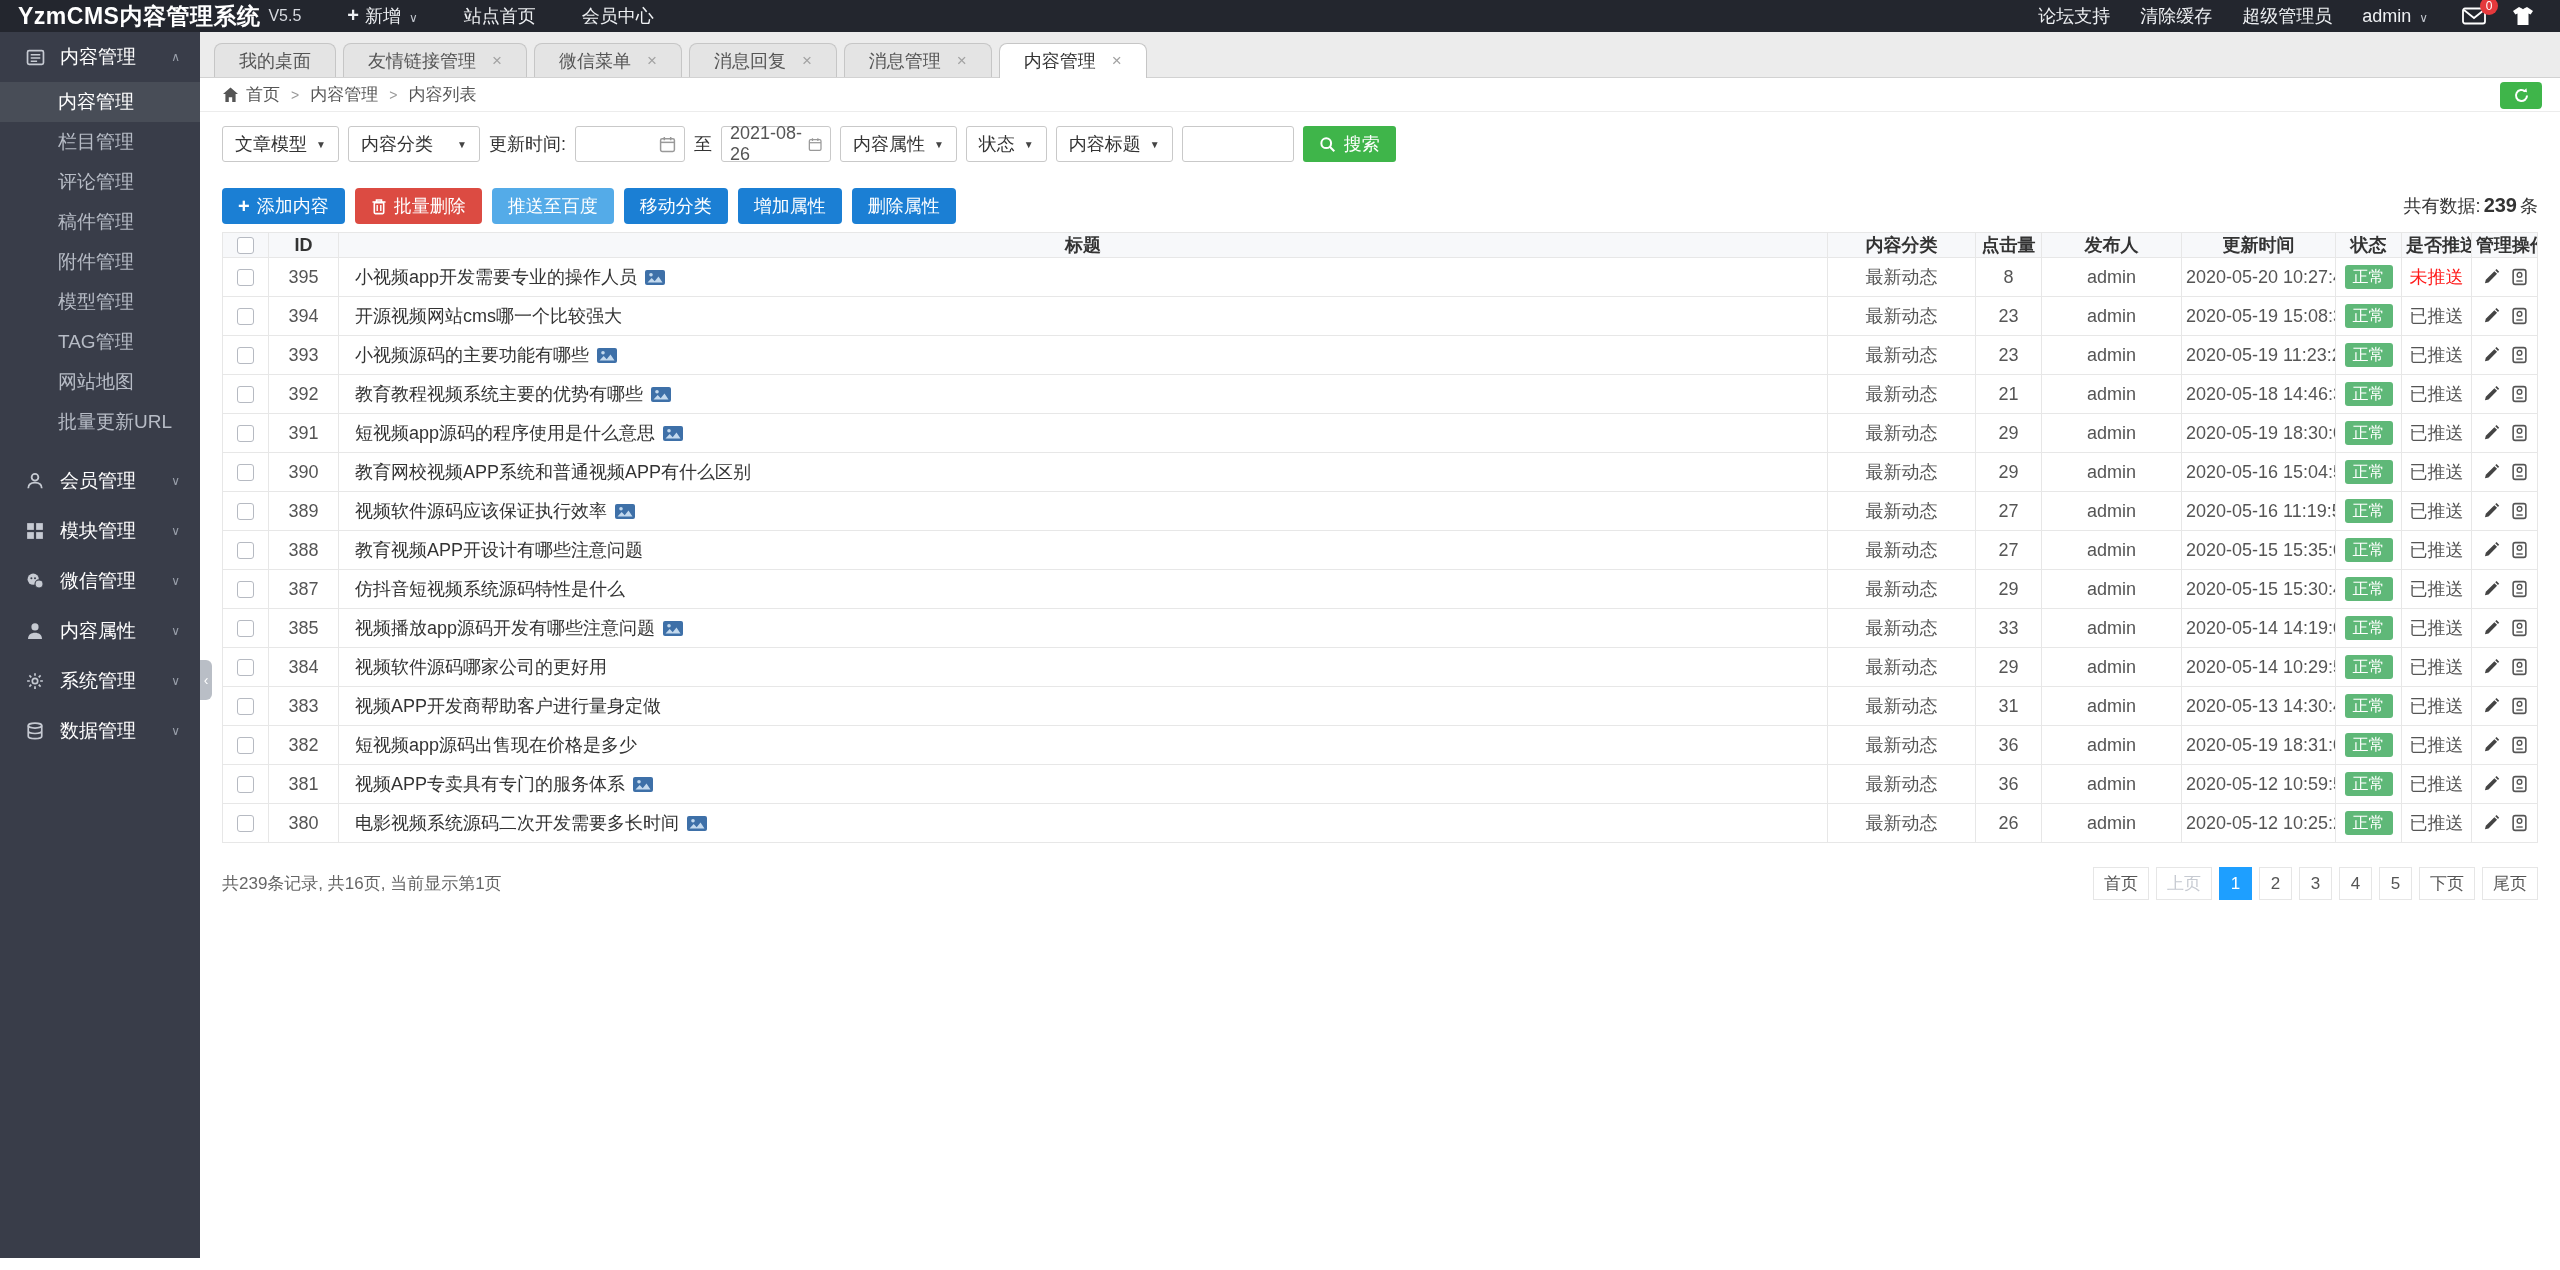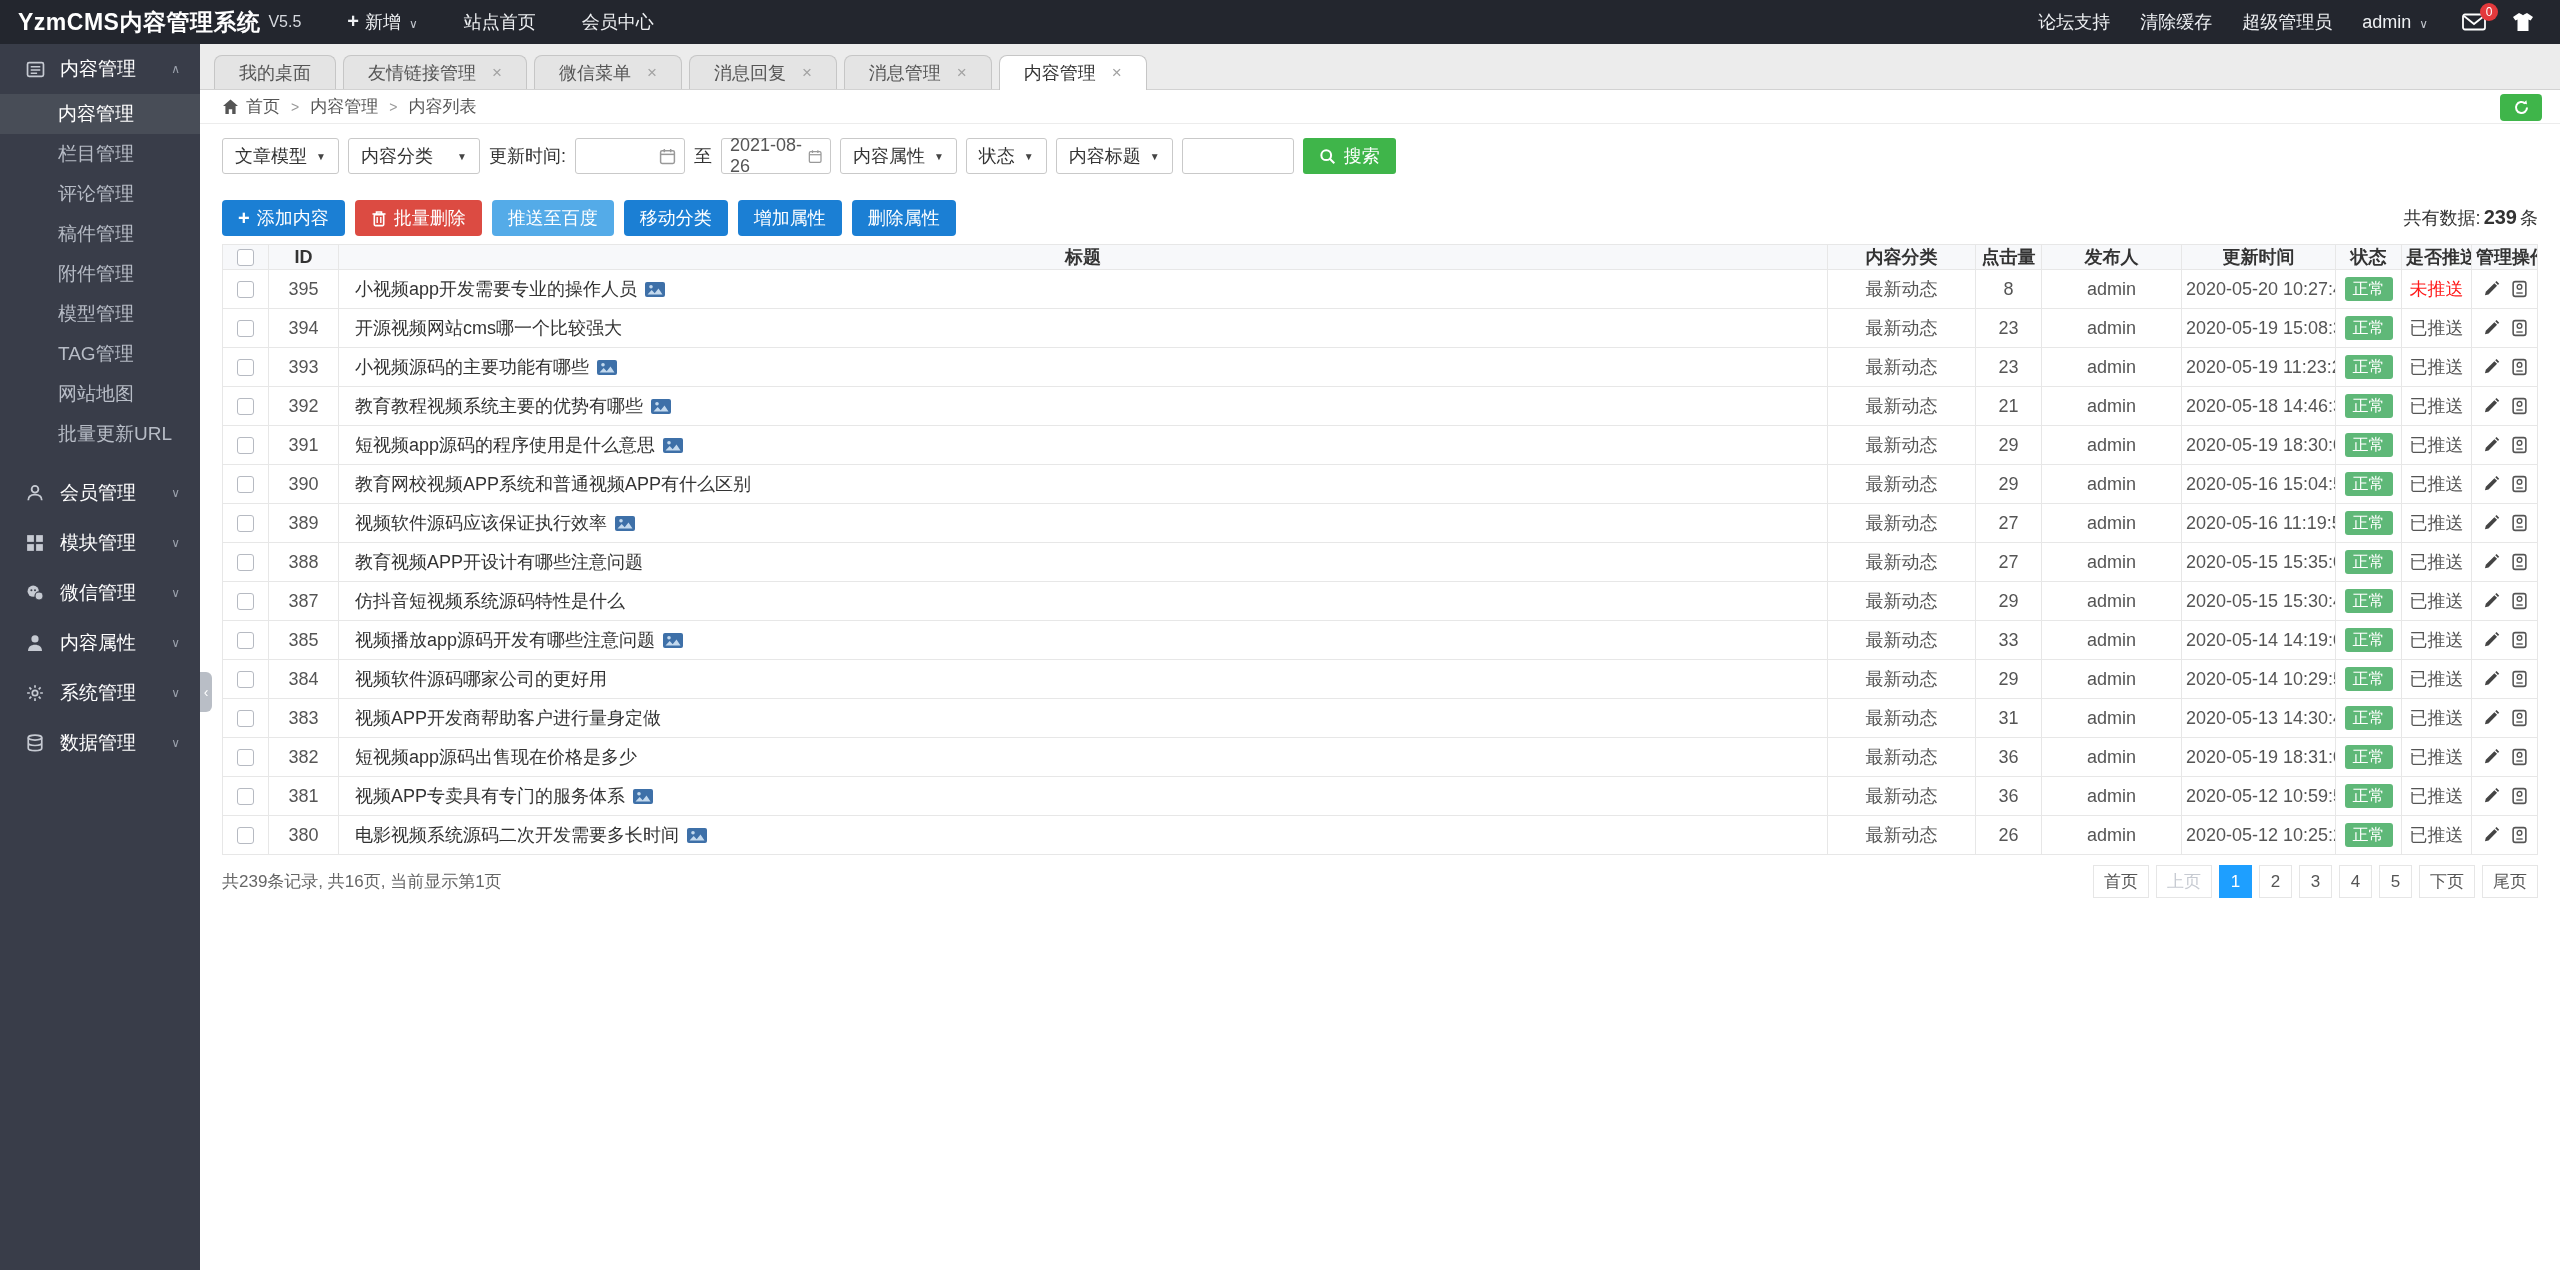--- a/index.html
+++ b/index.html
@@ -2,21 +2,21 @@
 <html><head>
 <meta charset="utf-8">
 <style>
   * { box-sizing: border-box; }
   html,body { margin:0; padding:0; }
   body {
     width:2560px; height:1270px; overflow:hidden; background:#fff;
     font-family:"Liberation Sans","DejaVu Sans",sans-serif; color:#333;
   }
   
-  .topbar { height:44px; background:#23262e; color:#fff; display:flex; align-items:center;
+  .topbar { height:32px; background:#23262e; color:#fff; display:flex; align-items:center;
             justify-content:space-between; padding:0 26px 0 18px; }
   .tb-left,.tb-right { display:flex; align-items:center; }
   .brand { font-size:23px; font-weight:bold; letter-spacing:.5px; }
   .version { font-size:16px; margin-left:8px; color:#d6d9df; }
   .tb-item { font-size:18px; color:#eef0f3; margin-left:46px; cursor:pointer; white-space:nowrap; }
   .tb-right .tb-item { margin-left:30px; }
   .plus { font-weight:bold; font-size:20px; margin-right:6px; }
   .chev { font-style:normal; font-size:12px; color:#c2c6cd; margin-left:8px; }
   .tb-mail { position:relative; margin-left:34px; cursor:pointer; display:inline-flex; }
   .badge { position:absolute; top:-10px; right:-12px; background:#e4393c; color:#fff; border-radius:50%;
@@ -84,21 +84,21 @@
   td.title-cell { text-align:left; padding-left:16px; color:#333; }
   .title-cell .img-ico { margin-left:8px; vertical-align:-2px; }
   .cb { width:17px; height:17px; border:1px solid #b6bac2; border-radius:3px; background:#fff; margin:0 auto; cursor:pointer; }
   .badge-ok { display:inline-block; background:#5FB878; color:#fff; border-radius:3px; padding:4px 8px;
               font-size:16px; line-height:1; }
   .push-no { color:#ff1a1a; }
   .push-yes { color:#555; }
   .op-icons { display:flex; justify-content:center; align-items:center; gap:11px; }
   .op-icons span { display:inline-flex; cursor:pointer; }
   
-  .footerbar { display:flex; align-items:center; margin-top:10px; font-size:17px; color:#666; }
+  .footerbar { display:flex; align-items:center; margin-top:24px; font-size:17px; color:#666; }
   .pager { margin-left:auto; display:flex; gap:7px; }
   .page-item { min-width:33px; height:33px; line-height:31px; padding:0 10px; border:1px solid #e6e6e6;
                background:#fff; color:#555; text-align:center; cursor:pointer; font-size:17px; }
   .page-item.active { background:#1E9FFF; border-color:#1E9FFF; color:#fff; }
   .page-item.disabled { color:#c6cad1; cursor:default; }
 </style>
 </head>
 <body>
 
 <div class="topbar">

